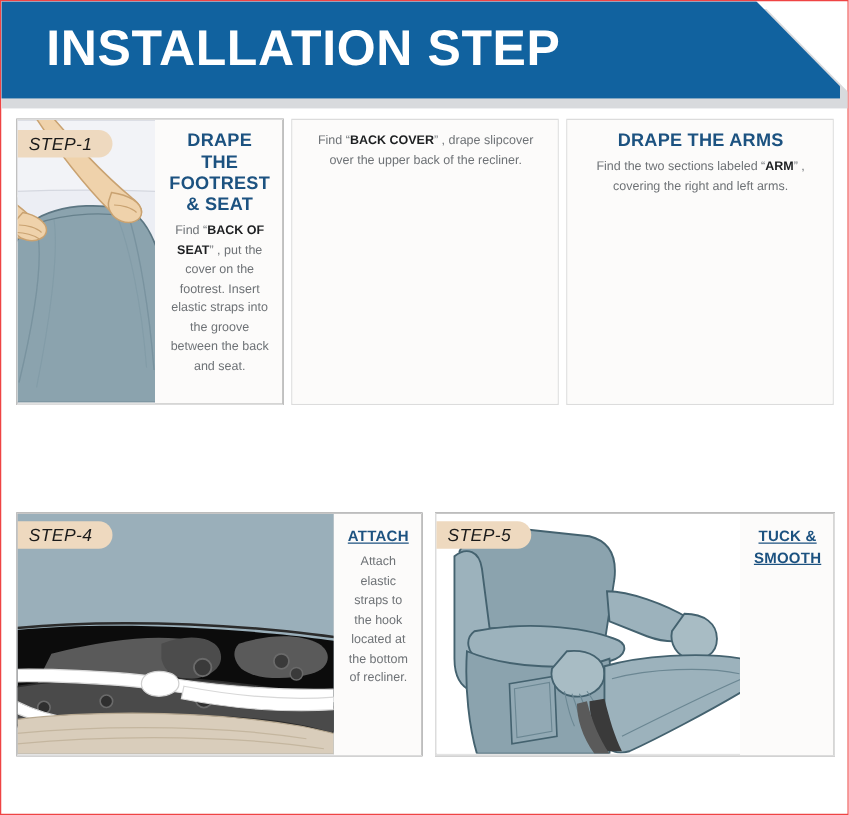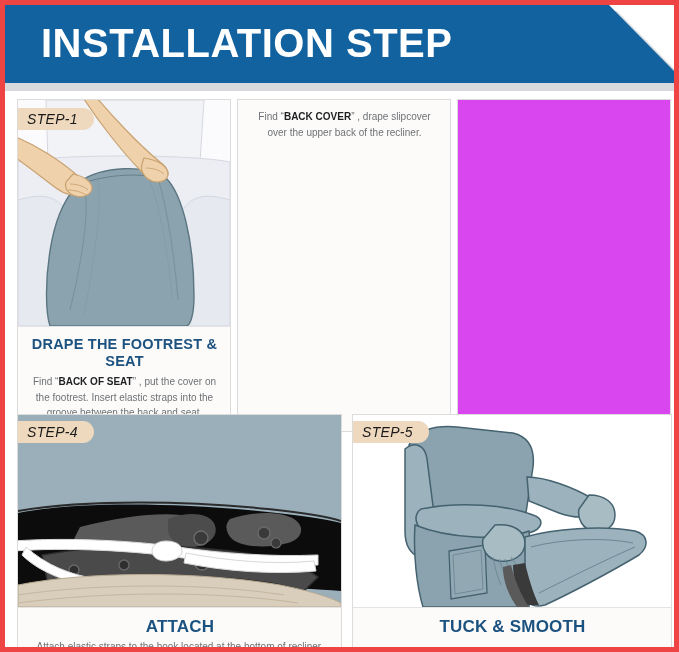--- a/index.html
+++ b/index.html
@@ -8,21 +8,21 @@
     background: #ffffff;
   }
   body {
     font-family: "Liberation Sans", sans-serif;
   }
   .page {
     position: relative;
     width: 679px;
     height: 652px;
     background: #ffffff;
-    border: 5px solid #ef4444;
+    border: 1px solid #ef4444;
     box-sizing: border-box;
     overflow: hidden;
   }
 
   
   .banner-wrap {
     position: absolute;
     left: 0; top: 0;
     width: 679px;
     height: 86px;
@@ -64,25 +64,24 @@
   }
   .row-bottom {
     position: absolute;
     left: 12px;
     top: 409px;
     width: 655px;
     display: flex;
     gap: 10px;
   }
   .panel {
-    background: #d946ef;
+    background: #404040;
     border: 1px solid #dcdcdc;
     box-sizing: border-box;
     display: flex;
-    flex-direction: column;
   }
   .row-top .panel { width: 214px; }
   .panel-4 { width: 325px; }
   .panel-5 { width: 320px; }
 
   .illus {
     position: relative;
     overflow: hidden;
     background: #ffffff;
     border-bottom: 1px solid #e4e4e4;
@@ -121,21 +120,21 @@
     margin: 0 0 4px 0;
     line-height: 17px;
   }
   .cap-body {
     color: #6e7276;
     font-size: 10px;
     line-height: 15.5px;
     margin: 0;
   }
   .cap-body b { color: #1d1f21; font-weight: bold; }
-  .row-bottom .cap-title { font-size: 17px; }
+  .row-bottom .cap-title { font-size: 12px; text-decoration: underline; }
   .row-bottom .caption { padding-top: 10px; }
 </style>
 </head>
 <body>
 
 <div class="page">
 
   <div class="banner-wrap">
     <div class="banner-shadow"></div>
     <div class="banner"></div>
@@ -181,20 +180,24 @@
       </div>
     </div>
 
     <div class="panel panel-2">
       <div class="caption">
         <p class="cap-body"><span>Find  “</span><b>BACK COVER</b><span>” , drape slipcover over the upper back of the recliner.</span></p>
       </div>
     </div>
 
     <div class="panel panel-3">
+      <div class="caption">
+        <div class="cap-title">DRAPE THE  ARMS</div>
+        <p class="cap-body"><span>Find the two sections labeled  “</span><b>ARM</b><span>” , covering the right and left arms.</span></p>
+      </div>
     </div>
 
   </div>
 
   <div class="row-bottom">
 
     <div class="panel panel-4">
       <div class="illus">
         <svg viewBox="0 0 323 192" preserveAspectRatio="xMidYMid slice">
           <rect x="0" y="0" width="323" height="192" fill="#9aafba"></rect>

